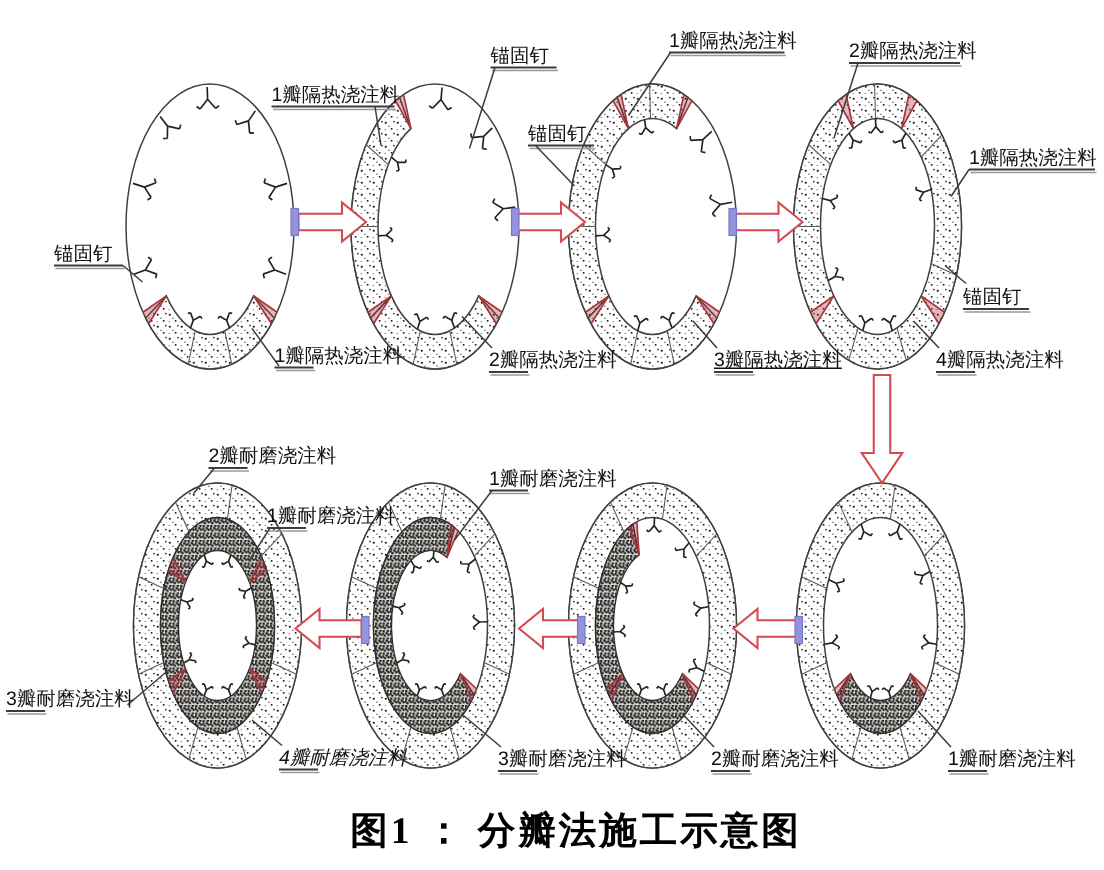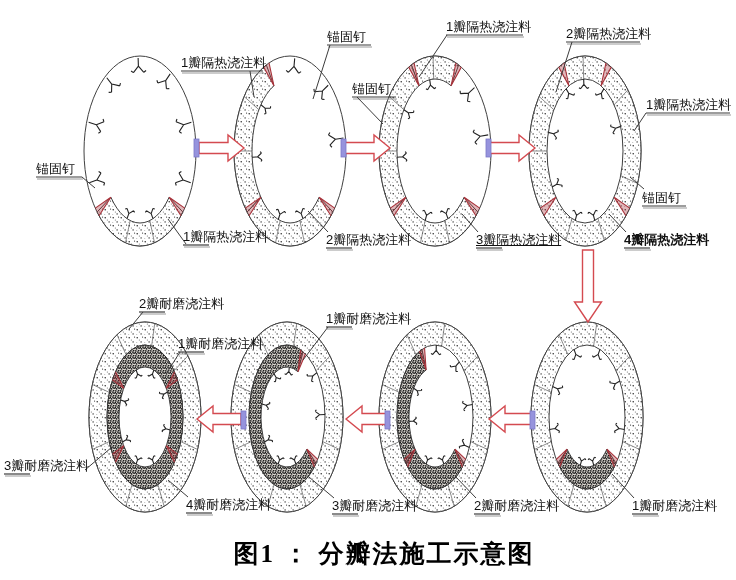--- a/index.html
+++ b/index.html
@@ -294,24 +294,24 @@
       <div class="lbl" style="left: 183px; top: 229px;">1瓣隔热浇注料</div>
       <div class="lbl" style="left: 181px; top: 55px;">1瓣隔热浇注料</div>
       <div class="lbl" style="left: 327px; top: 29px;">锚固钉</div>
       <div class="lbl" style="left: 352px; top: 81px;">锚固钉</div>
       <div class="lbl" style="left: 446px; top: 19px;">1瓣隔热浇注料</div>
       <div class="lbl" style="left: 566px; top: 26px;">2瓣隔热浇注料</div>
       <div class="lbl" style="left: 646px; top: 97px;">1瓣隔热浇注料</div>
       <div class="lbl" style="left: 642px; top: 190px;">锚固钉</div>
       <div class="lbl" style="left: 326px; top: 232px;">2瓣隔热浇注料</div>
       <div class="lbl" style="left: 476px; top: 232px; text-decoration: underline;">3瓣隔热浇注料</div>
-      <div class="lbl" style="left: 624px; top: 232px; font-weight: bold;">4瓣隔热浇注料</div>
+      <div class="lbl" style="left: 624px; top: 232px;">4瓣隔热浇注料</div>
       <div class="lbl" style="left: 139px; top: 296px;">2瓣耐磨浇注料</div>
       <div class="lbl" style="left: 178px; top: 336px;">1瓣耐磨浇注料</div>
       <div class="lbl" style="left: 4px; top: 458px;">3瓣耐磨浇注料</div>
-      <div class="lbl" style="left: 186px; top: 497px;">4瓣耐磨浇注料</div>
+      <div class="lbl" style="left: 186px; top: 497px; font-style: italic;">4瓣耐磨浇注料</div>
       <div class="lbl" style="left: 326px; top: 311px;">1瓣耐磨浇注料</div>
       <div class="lbl" style="left: 332px; top: 498px;">3瓣耐磨浇注料</div>
       <div class="lbl" style="left: 474px; top: 498px;">2瓣耐磨浇注料</div>
       <div class="lbl" style="left: 632px; top: 498px;">1瓣耐磨浇注料</div>
     </div>
   <div id="caption">图1 ： 分瓣法施工示意图</div>
 </div>
 
 </body></html>

